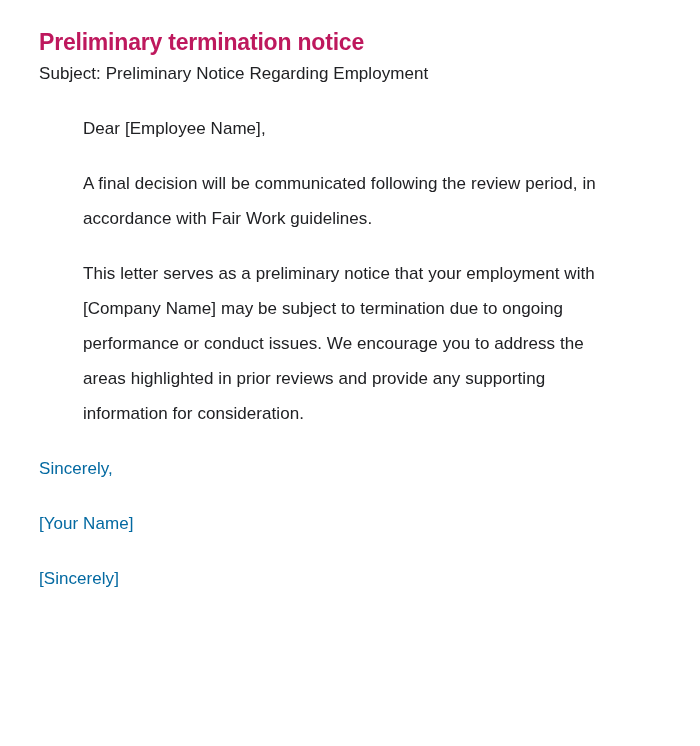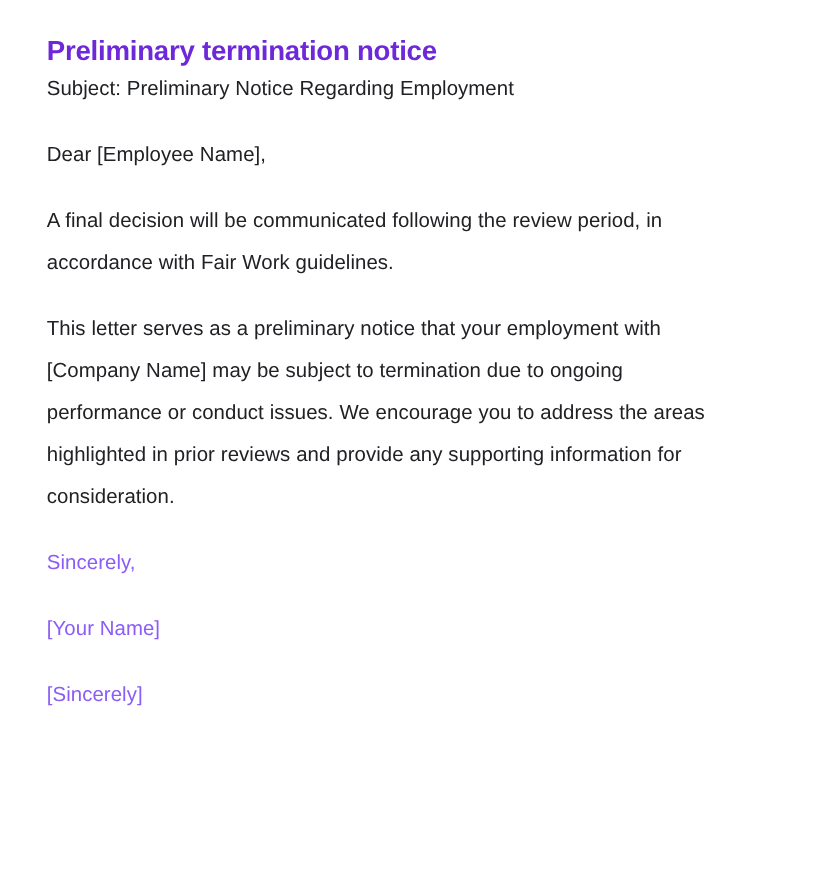--- a/index.html
+++ b/index.html
@@ -26,21 +26,21 @@
   .doc {
     position: absolute;
     left: 39px;
     top: 0;
     width: 575px;
   }
   .doc-title {
     font-size: 23px;
     font-weight: bold;
     line-height: 28px;
-    color: #6d28d9;
+    color: #be185d;
     letter-spacing: -0.2px;
     margin: 0;
     padding-top: 28px;
   }
   .doc-body {
     margin: 0;
     padding: 0;
   }
   .para {
     font-size: 17px;
@@ -48,25 +48,26 @@
     color: #202124;
     margin: 0;
     padding: 0;
     letter-spacing: 0.05px;
     word-spacing: 0.1px;
   }
   .para.subject {
   }
   .para.spaced {
     margin-top: 20px;
+    margin-left: 44px;
   }
   .closing-line {
     font-size: 17px;
     line-height: 35px;
-    color: #8b5cf6;
+    color: #0369a1;
     margin: 0;
     margin-top: 20px;
     padding: 0;
     letter-spacing: 0.05px;
   }
 </style>
 </head>
 <body>
 
 <div class="page">

